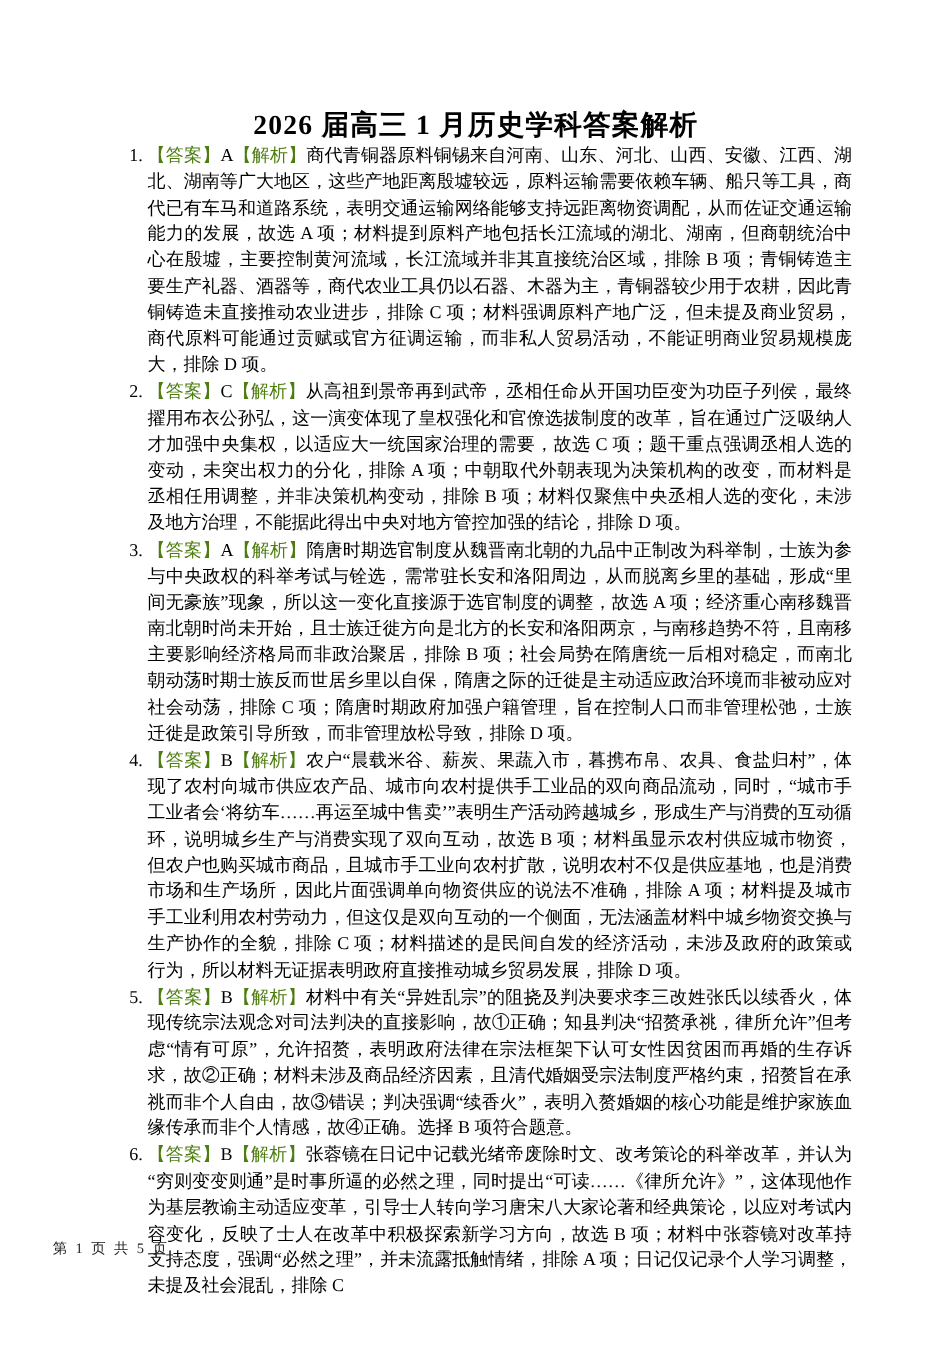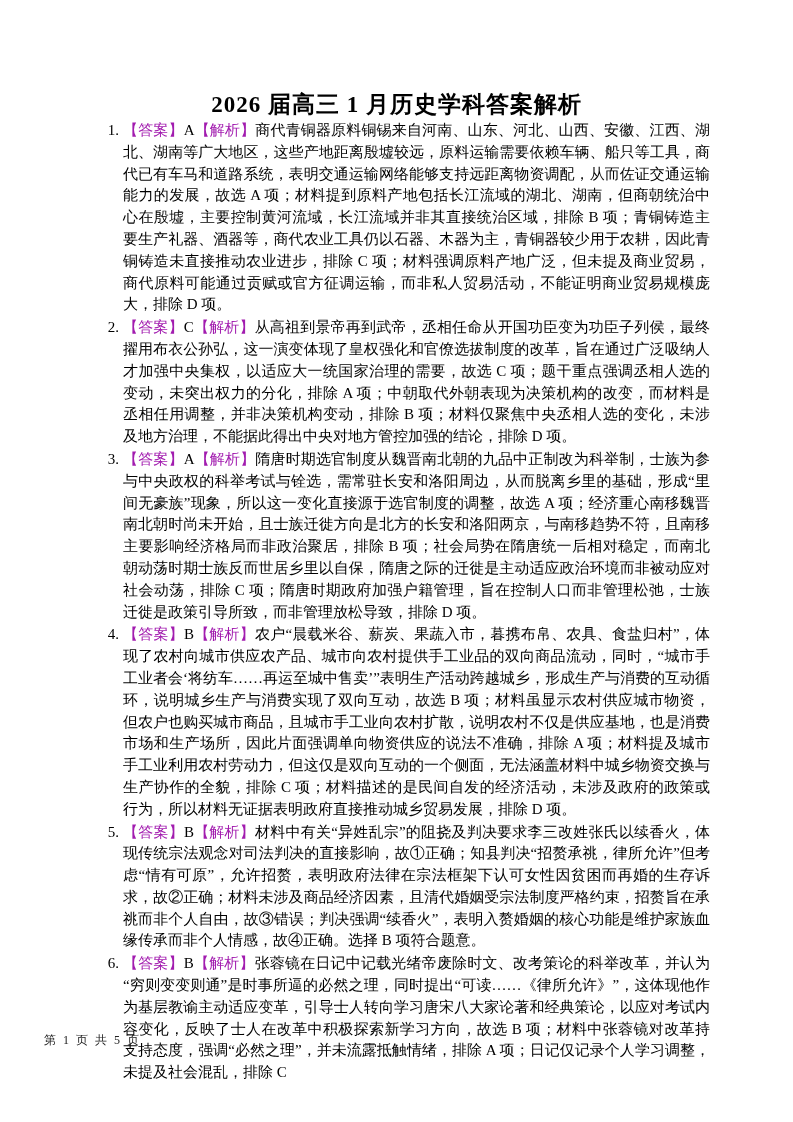--- a/index.html
+++ b/index.html
@@ -50,21 +50,21 @@
   }
   .item-number {
     position: absolute;
     left: -28px;
     top: 0;
     width: 24px;
     text-align: right;
     white-space: nowrap;
   }
   .marker {
-    color: #a21caf;
+    color: #4d7c0f;
   }
   .answer-letter {
     color: #000000;
   }
   .page-footer {
     position: absolute;
     top: 1032px;
     left: 0;
     width: 100%;
     font-size: 12px;

